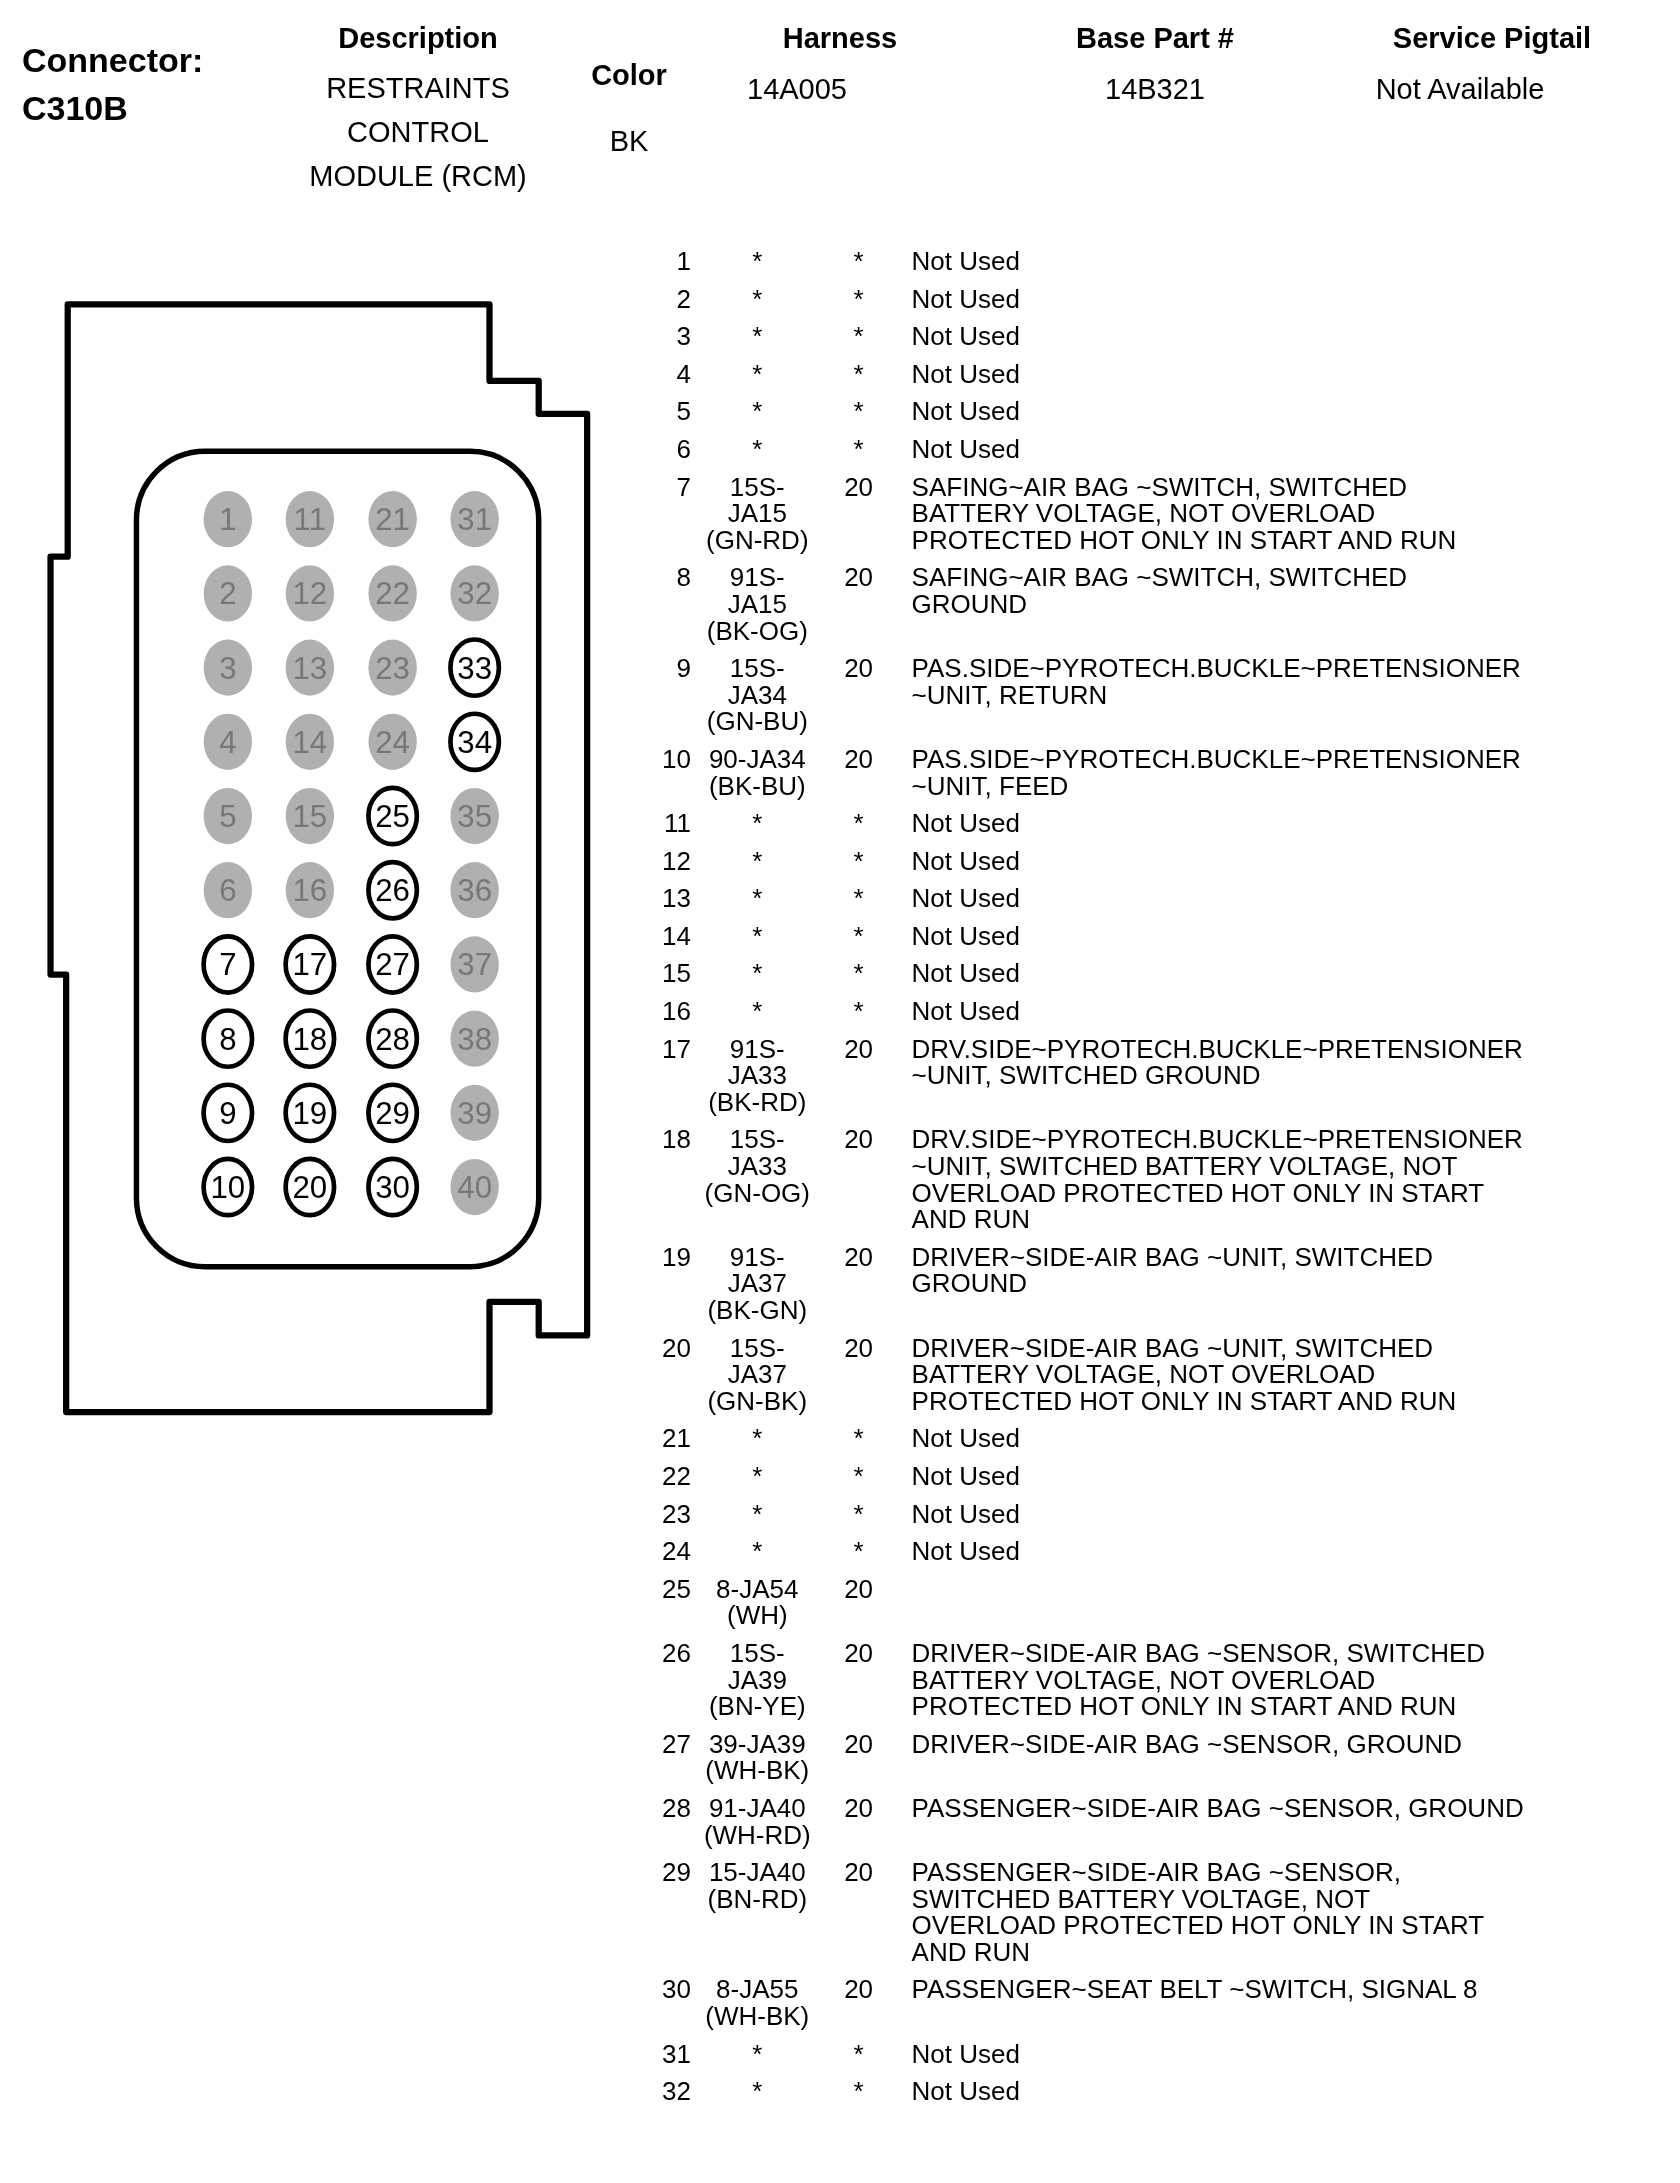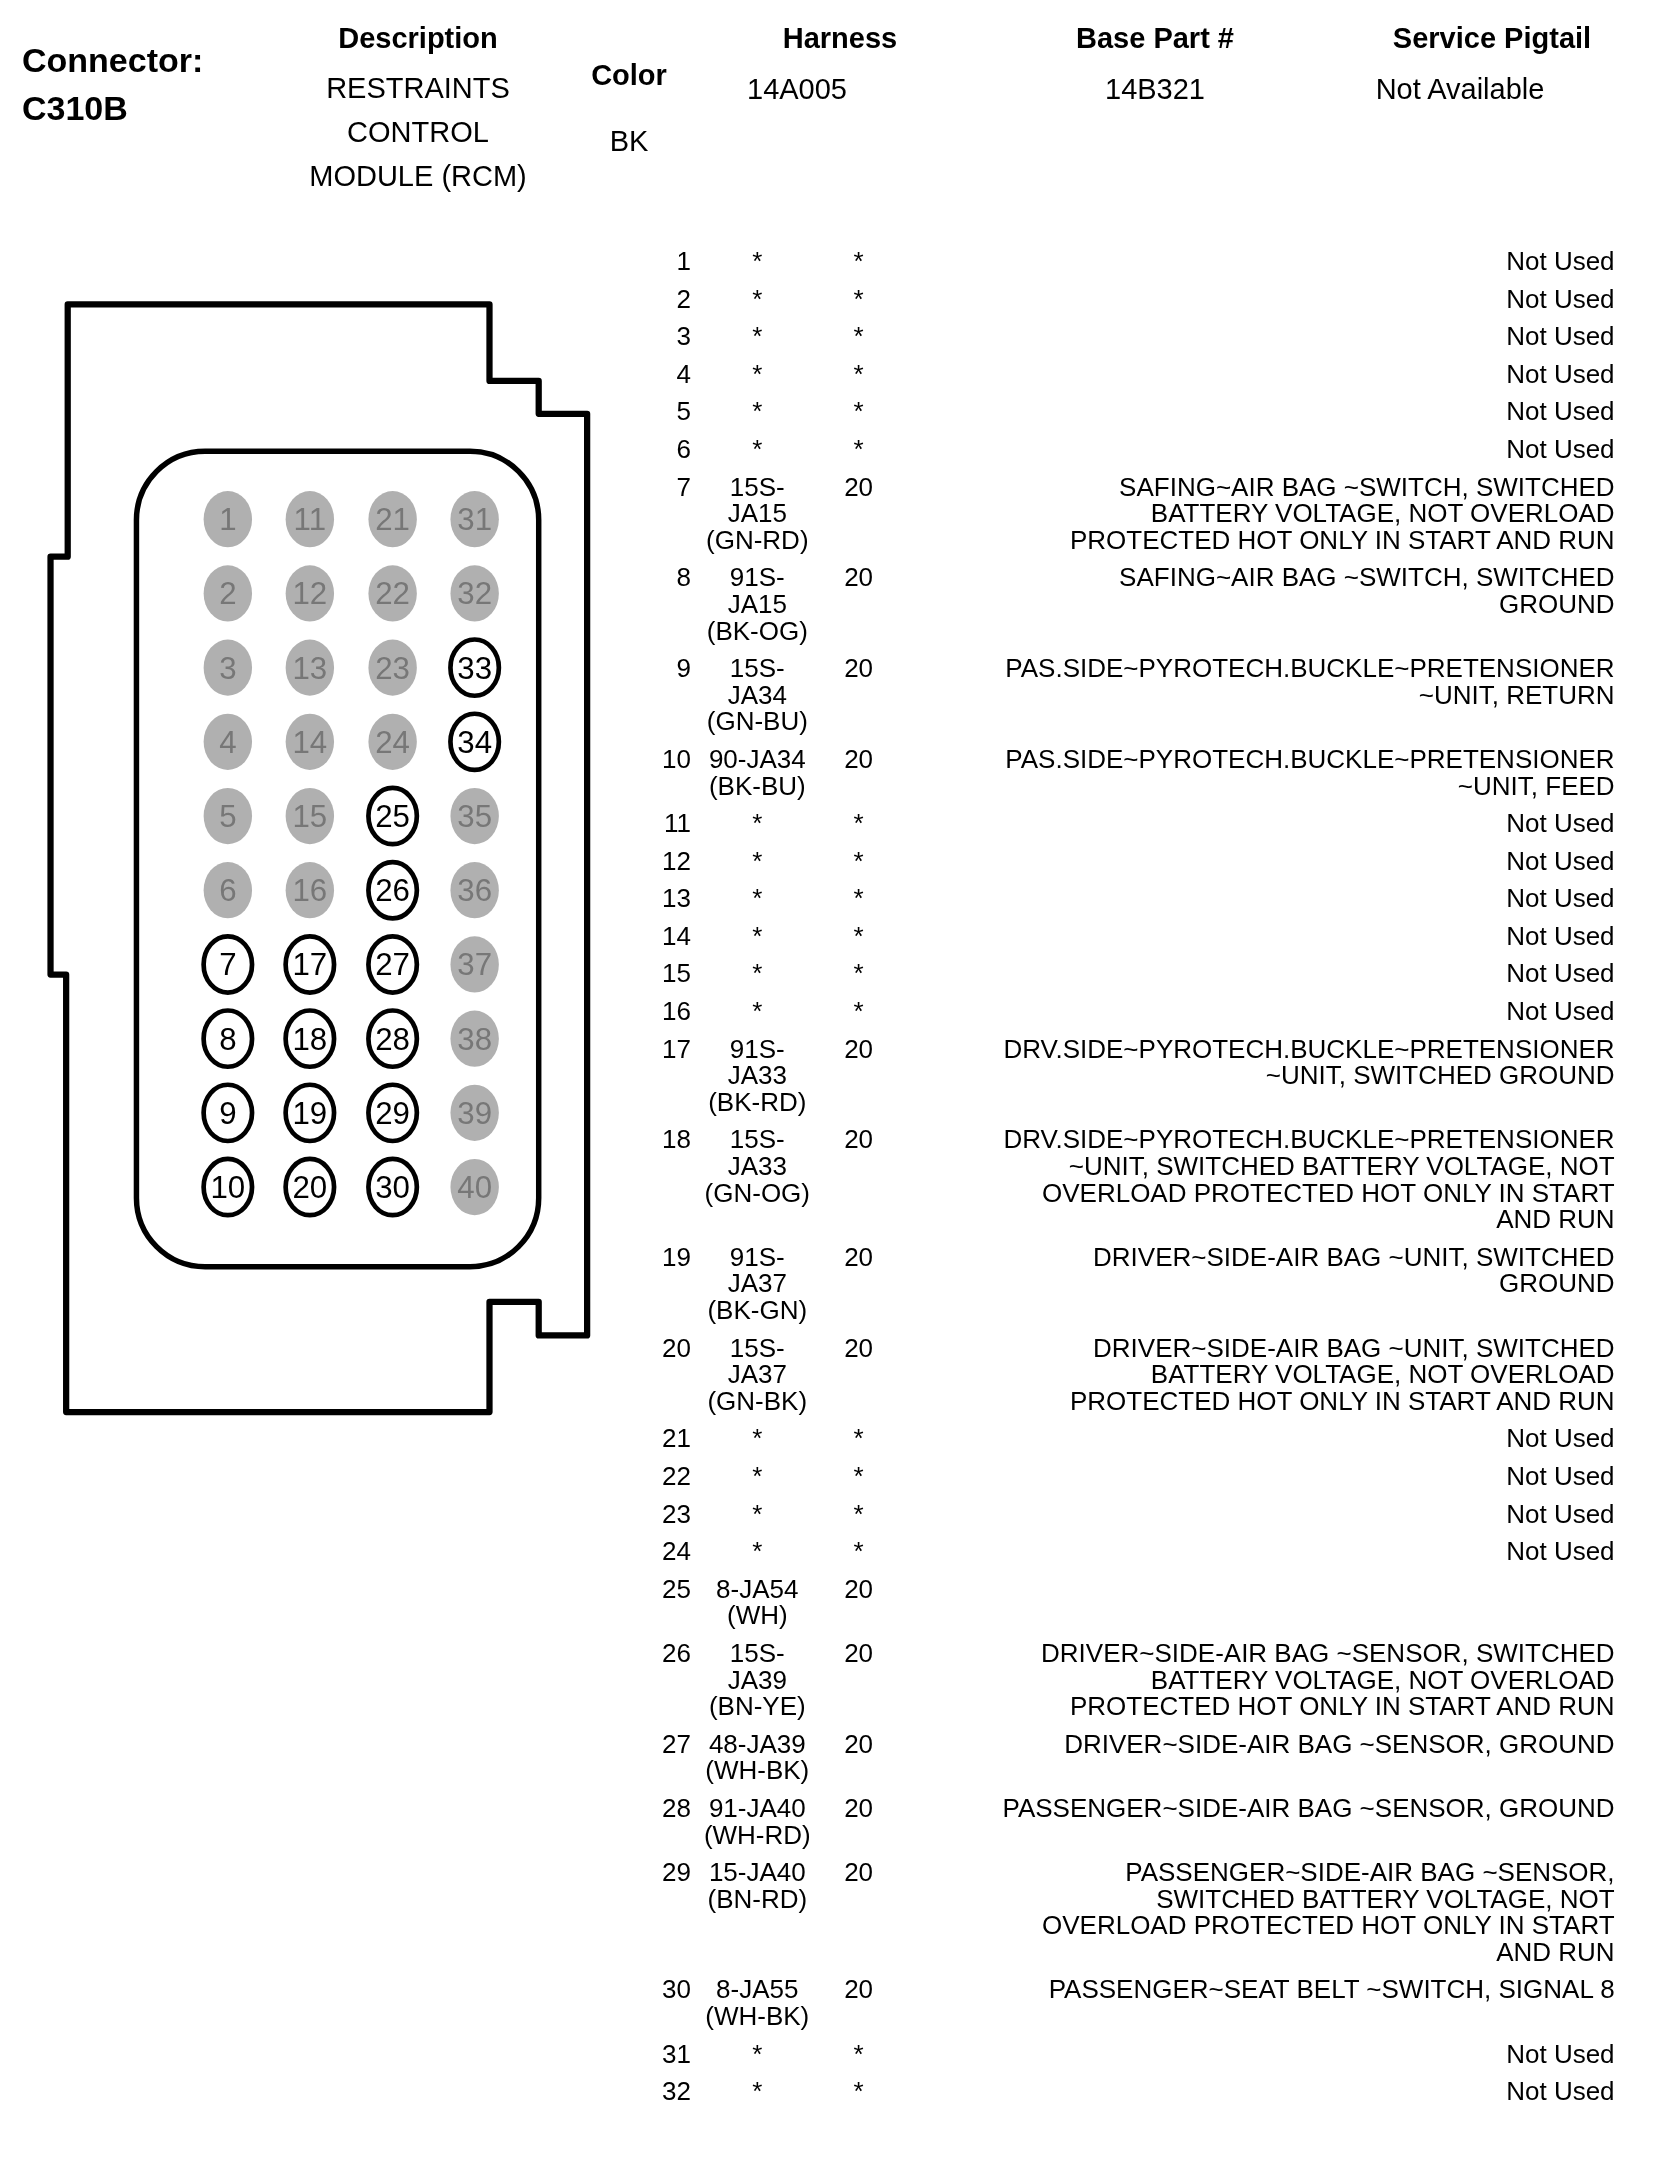--- a/index.html
+++ b/index.html
@@ -34,21 +34,21 @@
   #table-headers { position:relative; height:53px; font-weight:bold; font-size:30px; }
   #table-headers span { position:absolute; top:0; white-space:nowrap; }
   .th-pin { left:14px; } .th-circuit { left:79px; } .th-gauge { left:196px; }
   .th-function { left:474px; } .th-qualifier { left:901px; }
   #rows { display:flex; flex-direction:column; gap:11px; }
   .row { display:flex; align-items:flex-start; font-size:26px; line-height:26.6px; }
   .cell { white-space:pre-line; }
   .c-pin { width:74px; text-align:right; }
   .c-circuit { width:117px; margin-left:7.8px; text-align:center; }
   .c-gauge { width:70px; margin-left:7.8px; text-align:center; }
-  .c-function { width:703px; margin-left:18px;text-align:right; }
+  .c-function { width:703px; margin-left:18px; }
   .c-qualifier { flex:1; min-height:26.6px; }
 </style>
 </head>
 <body>
 
 <div>
   <div id="connector-title"><span>Connector:</span><br>
     <span>C310B</span>
   </div>
 
@@ -369,21 +369,21 @@
 JA39
 (BN-YE)</div>
         <div class="cell c-gauge">20</div>
         <div class="cell c-function">DRIVER~SIDE-AIR BAG ~SENSOR, SWITCHED
 BATTERY VOLTAGE, NOT OVERLOAD
 PROTECTED HOT ONLY IN START AND RUN</div>
         <div class="cell c-qualifier"></div>
       </div>
       <div class="row">
         <div class="cell c-pin">27</div>
-        <div class="cell c-circuit">48-JA39
+        <div class="cell c-circuit">39-JA39
 (WH-BK)</div>
         <div class="cell c-gauge">20</div>
         <div class="cell c-function">DRIVER~SIDE-AIR BAG ~SENSOR, GROUND</div>
         <div class="cell c-qualifier"></div>
       </div>
       <div class="row">
         <div class="cell c-pin">28</div>
         <div class="cell c-circuit">91-JA40
 (WH-RD)</div>
         <div class="cell c-gauge">20</div>

